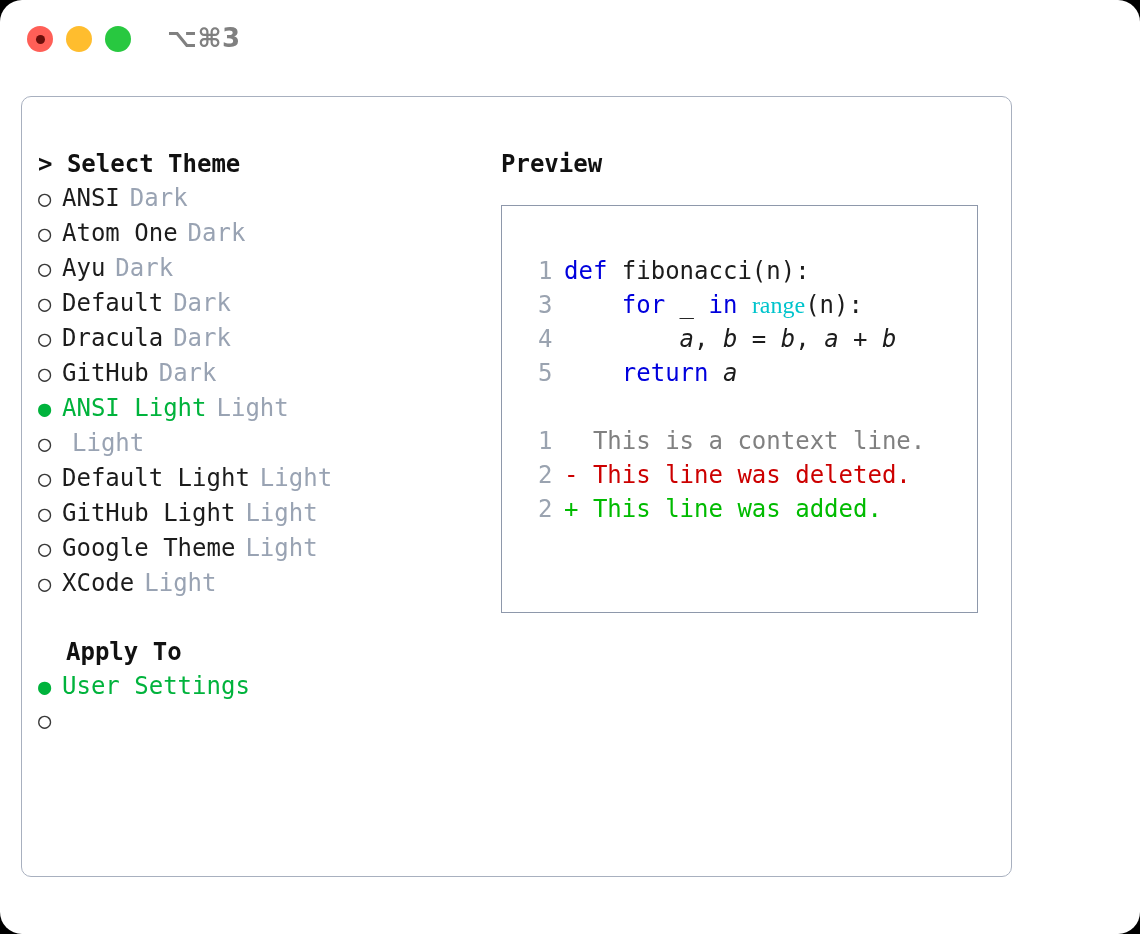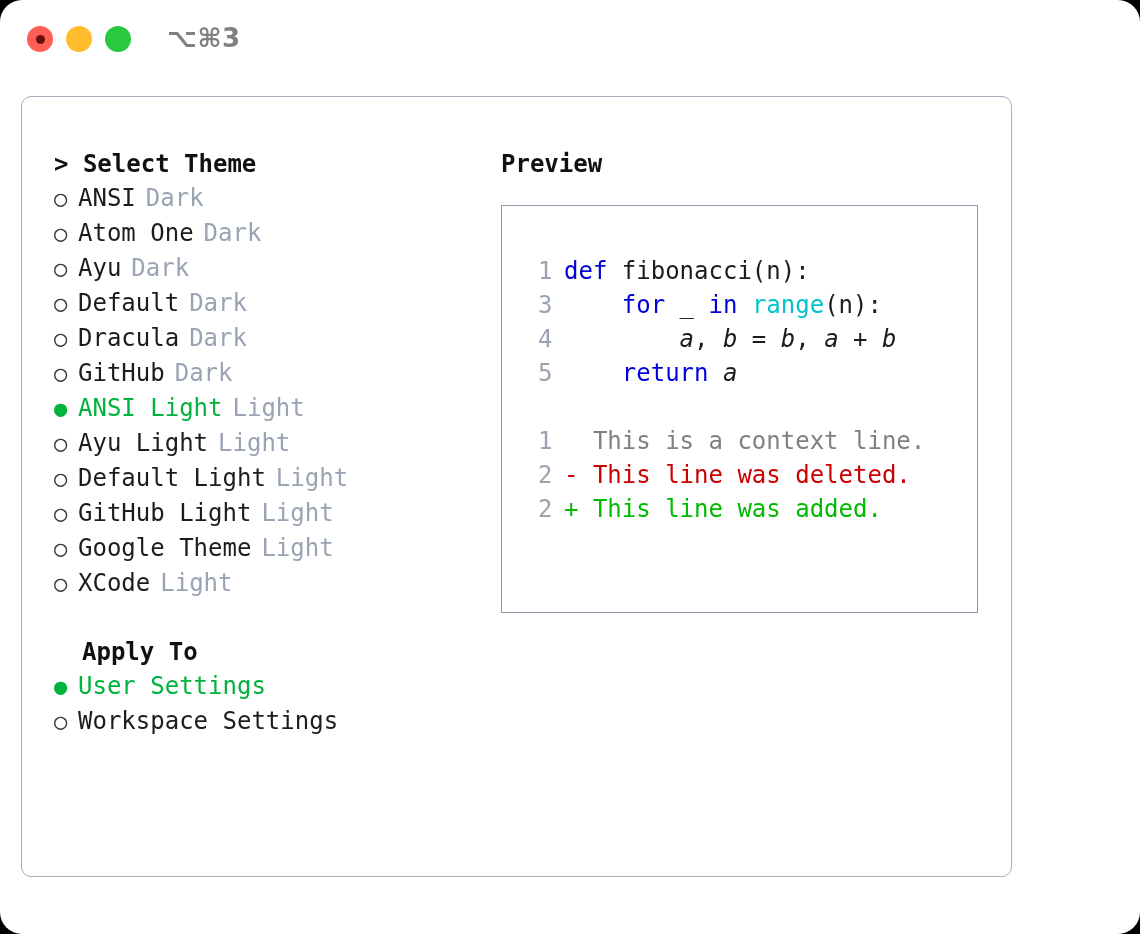--- a/index.html
+++ b/index.html
@@ -85,21 +85,21 @@
   }
 
   .cols {
     position: absolute;
     left: 0; top: 0;
     width: 100%; height: 100%;
   }
 
   .col-left {
     position: absolute;
-    left: 32px;
+    left: 16px;
     top: 50px;
     width: 452px;
   }
   .col-right {
     position: absolute;
     left: 479px;
     top: 50px;
     width: 496px;
   }
 
@@ -184,21 +184,21 @@
   .ln {
     color: #9aa3b0;
     display: inline-block;
     width: 14px;
     text-align: right;
     margin-right: 12px;
   }
   .kw   { color: #0000dd; }
   .fn   { color: #1c1c1c; }
   .num  { color: #00cc00; }
-  .builtin { color: #00c4cc; }
+  .builtin { color: #00c4cc; font-family: Liberation Serif, serif; }
   .var  { font-style: italic; color: #1c1c1c; }
   .blank-line { height: 34px; }
 
   .diff-ctx { color: #808080; }
   .diff-del { color: #cc0000; }
   .diff-add { color: #00bb00; }
 </style>
 </head>
 <body>
 
@@ -221,34 +221,34 @@
         <div class="heading"><span class="caret">&gt;</span> <span>Select Theme</span></div>
 
         <div id="theme-list">
             <div class="opt-row"><span class="bullet">○</span><span class="opt-label">ANSI</span><span class="opt-tag">Dark</span></div>
             <div class="opt-row"><span class="bullet">○</span><span class="opt-label">Atom One</span><span class="opt-tag">Dark</span></div>
             <div class="opt-row"><span class="bullet">○</span><span class="opt-label">Ayu</span><span class="opt-tag">Dark</span></div>
             <div class="opt-row"><span class="bullet">○</span><span class="opt-label">Default</span><span class="opt-tag">Dark</span></div>
             <div class="opt-row"><span class="bullet">○</span><span class="opt-label">Dracula</span><span class="opt-tag">Dark</span></div>
             <div class="opt-row"><span class="bullet">○</span><span class="opt-label">GitHub</span><span class="opt-tag">Dark</span></div>
             <div class="opt-row selected"><span class="bullet on">●</span><span class="opt-label">ANSI Light</span><span class="opt-tag">Light</span></div>
-            <div class="opt-row"><span class="bullet">○</span><span class="opt-label">Ayu Light</span><span class="opt-tag">Light</span></div>
+            <div class="opt-row"><span class="bullet">○</span><span class="opt-tag">Light</span></div>
             <div class="opt-row"><span class="bullet">○</span><span class="opt-label">Default Light</span><span class="opt-tag">Light</span></div>
             <div class="opt-row"><span class="bullet">○</span><span class="opt-label">GitHub Light</span><span class="opt-tag">Light</span></div>
             <div class="opt-row"><span class="bullet">○</span><span class="opt-label">Google Theme</span><span class="opt-tag">Light</span></div>
             <div class="opt-row"><span class="bullet">○</span><span class="opt-label">XCode</span><span class="opt-tag">Light</span></div>
           </div>
 
         <div class="section-gap"></div>
 
         <div class="sub-heading">Apply To</div>
 
         <div id="apply-list">
             <div class="opt-row selected"><span class="bullet on">●</span><span class="opt-label">User Settings</span></div>
-            <div class="opt-row"><span class="bullet">○</span><span class="opt-label">Workspace Settings</span></div>
+            <div class="opt-row"><span class="bullet">○</span></div>
           </div>
 
       </div>
 
       <div class="col-right">
         <div class="preview-title">Preview</div>
         <div class="preview-box">
           <div id="code-block">
               <div class="code-line"><span class="ln">1</span><span class="kw">def</span><span> </span><span class="fn">fibonacci</span><span>(n):</span></div>
               <div class="code-line"><span class="ln">3</span><span>    </span><span class="kw">for</span><span> _ </span><span class="kw">in</span><span> </span><span class="builtin">range</span><span>(n):</span></div>

